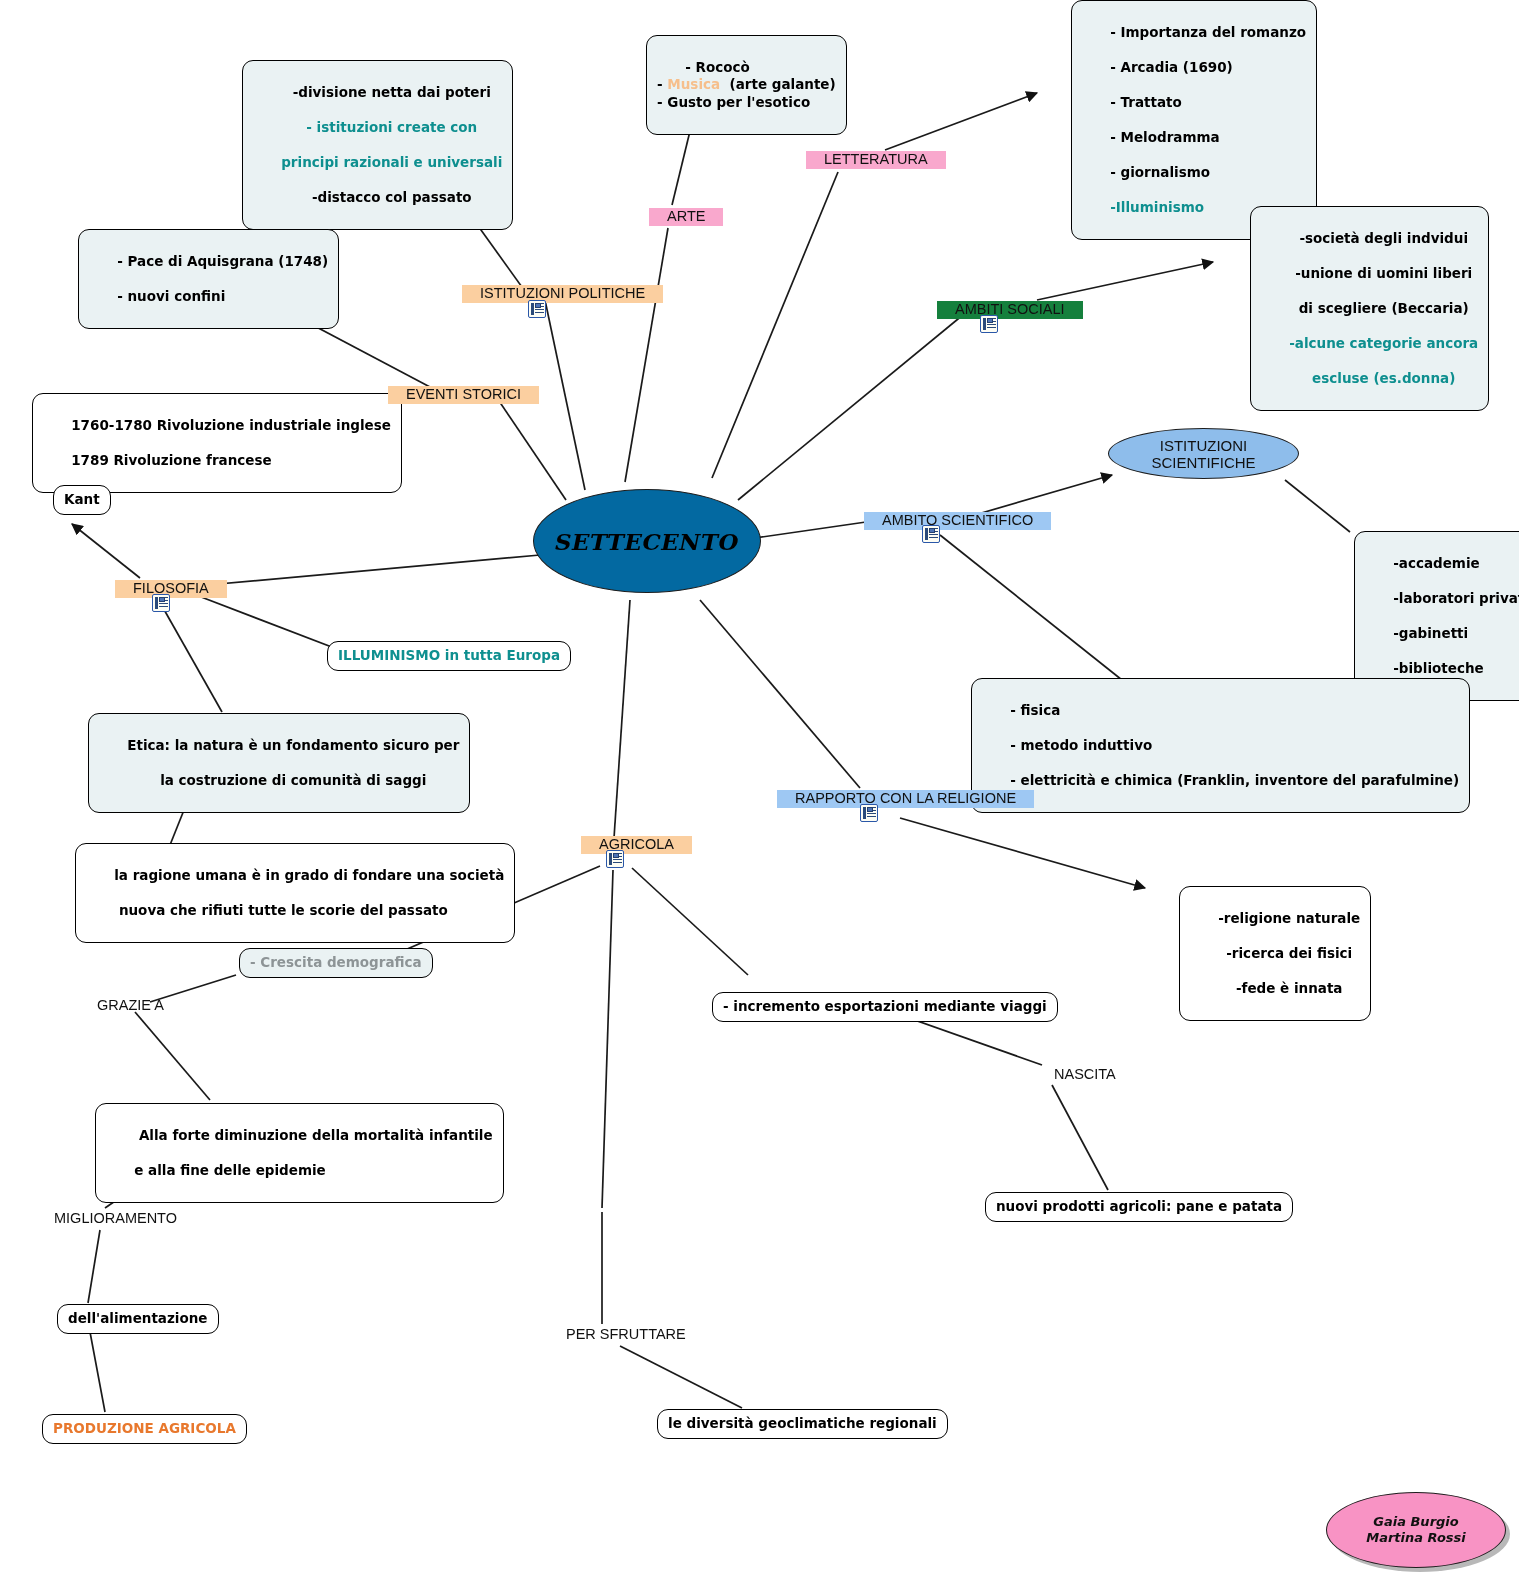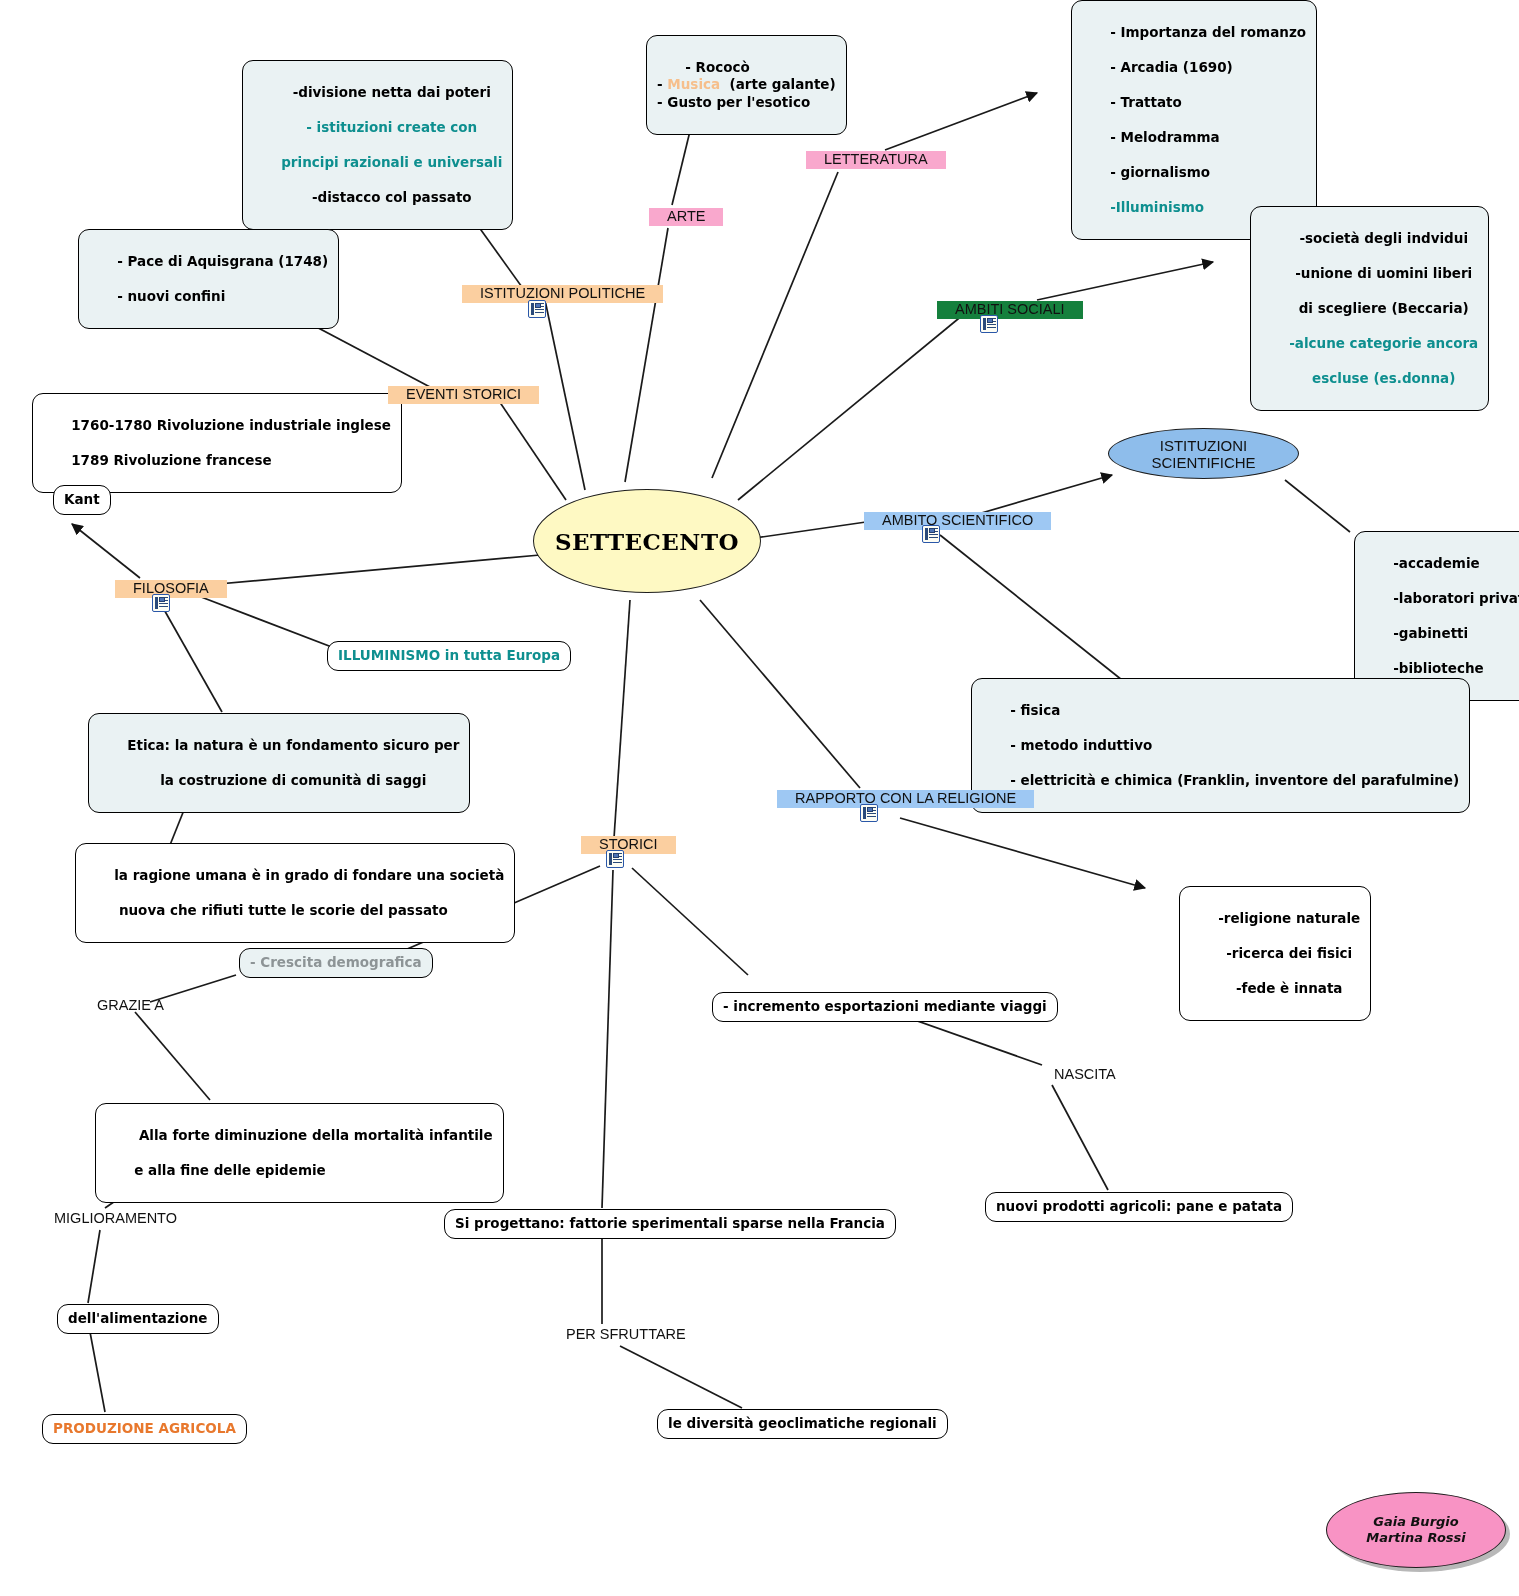--- a/index.html
+++ b/index.html
@@ -71,23 +71,23 @@
   
   .ellipse{
     position:absolute;
     border:1.8px solid #1d1d1d;
     border-radius:50%;
     display:flex;align-items:center;justify-content:center;
     text-align:center;
     box-sizing:border-box;
   }
   #center-node{
-    background:#fef9c3;
+    background:#0369a1;
     font-family:"DejaVu Serif","Liberation Serif",serif;
-    font-weight:bold;font-size:23px;color:#000;
+    font-style:italic;font-weight:bold;font-size:23px;color:#000;
     letter-spacing:.5px;
   }
   #sci-ellipse{
     background:#8ebdeb;
     font-family:"Liberation Sans","DejaVu Sans",sans-serif;
     font-size:15px;color:#111;font-weight:400;
   }
   #authors-ellipse{
     background:#f893c4;
     font-family:"DejaVu Sans","Liberation Sans",sans-serif;
@@ -299,23 +299,20 @@
   </div>
 
   <div class="node" style="left:684px;top:992px;border-radius:14px;">
     <div class="box">- incremento esportazioni mediante viaggi</div>
   </div>
 
   <div class="node" style="left:957px;top:1192px;">
     <div class="box">nuovi prodotti agricoli: pane e patata</div>
   </div>
 
-  <div class="node" style="left:416px;top:1209px;">
-    <div class="box">Si progettano: fattorie sperimentali sparse nella Francia</div>
-  </div>
 
   <div class="node" style="left:629px;top:1409px;">
     <div class="box">le diversità geoclimatiche regionali</div>
   </div>
 
   <div class="lbl hl-orange" style="left:462px;top:285px;">ISTITUZIONI POLITICHE</div>
   <div class="docicon" style="left:528px;top:300px;">
     <div class="bar"></div>
       <div class="lines"></div>
       <div class="sq"></div>
@@ -348,21 +345,21 @@
       <div class="sq"></div>
   </div>
 
   <div class="lbl hl-orange" style="left:115px;top:580px;">FILOSOFIA</div>
   <div class="docicon" style="left:152px;top:594px;">
     <div class="bar"></div>
       <div class="lines"></div>
       <div class="sq"></div>
   </div>
 
-  <div class="lbl hl-orange" style="left:581px;top:836px;">STORICI</div>
+  <div class="lbl hl-orange" style="left:581px;top:836px;">AGRICOLA</div>
   <div class="docicon" style="left:606px;top:850px;">
     <div class="bar"></div>
       <div class="lines"></div>
       <div class="sq"></div>
   </div>
 
   <div class="lbl plain" style="left:79px;top:997px;">GRAZIE A</div>
 
   <div class="lbl plain" style="left:36px;top:1210px;">MIGLIORAMENTO</div>
 

